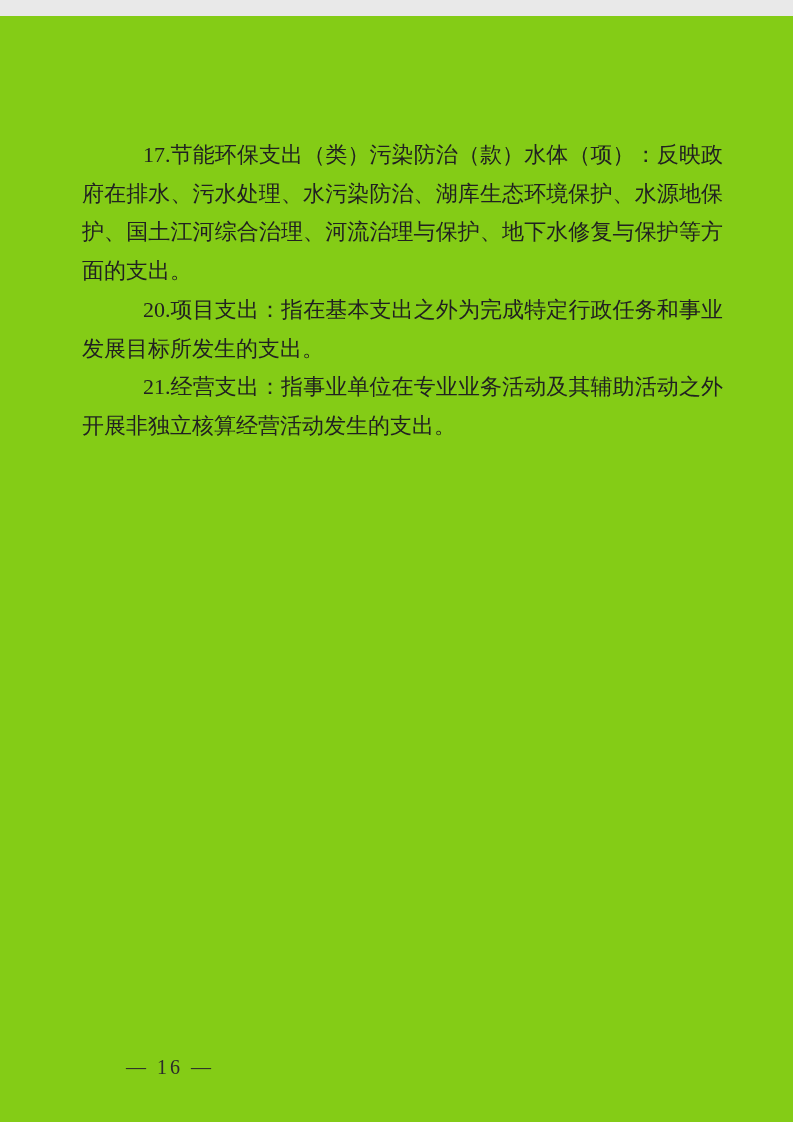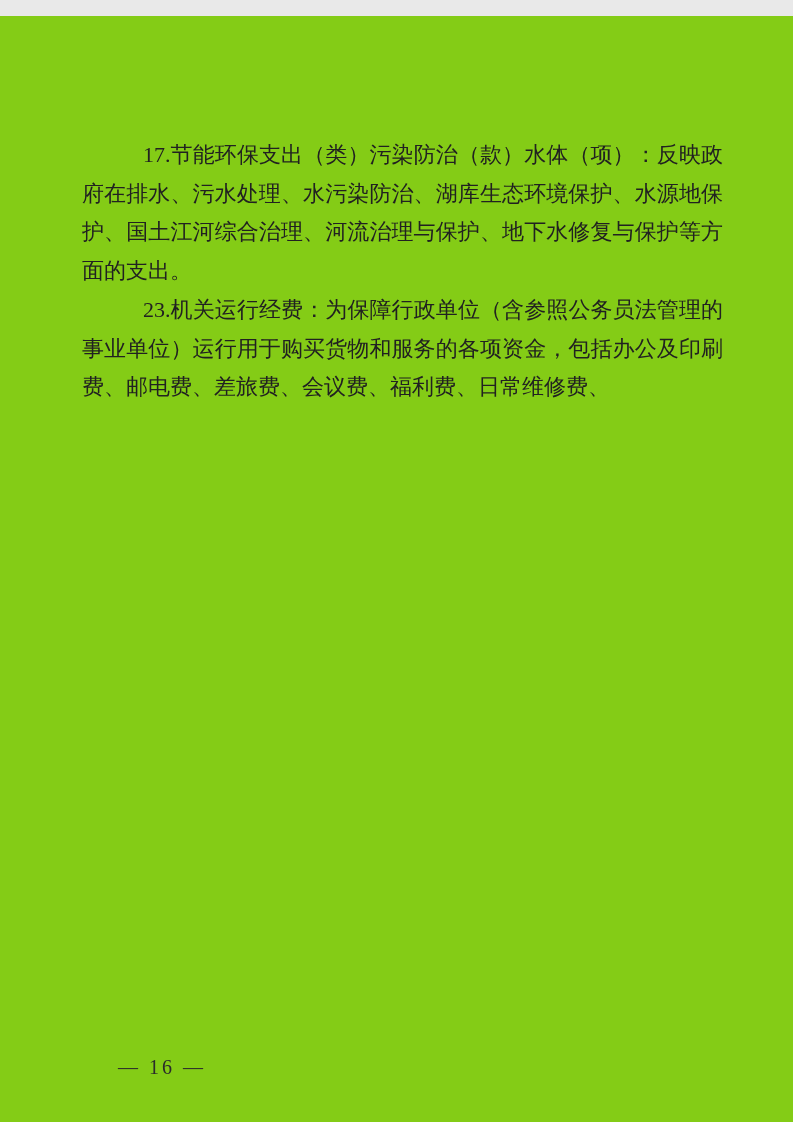--- a/index.html
+++ b/index.html
@@ -29,30 +29,31 @@
     text-justify: inter-ideograph;
   }
   .doc-body p {
     margin: 0;
     padding: 0;
     text-indent: 61px;
     word-break: break-all;
   }
   .page-footer {
     position: absolute;
-    left: 118px;
+    left: 126px;
     top: 1040px;
     color: #2b2b2b;
     font-size: 20px;
     letter-spacing: 3px;
     white-space: nowrap;
   }
 </style>
 </head>
 <body>
 
 <div class="page">
   <div class="doc-body">
     <p>17.节能环保支出（类）污染防治（款）水体（项）：反映政府在排水、污水处理、水污染防治、湖库生态环境保护、水源地保护、国土江河综合治理、河流治理与保护、地下水修复与保护等方面的支出。</p>
-    <p>23.机关运行经费：为保障行政单位（含参照公务员法管理的事业单位）运行用于购买货物和服务的各项资金，包括办公及印刷费、邮电费、差旅费、会议费、福利费、日常维修费、</p>
+    <p>20.项目支出：指在基本支出之外为完成特定行政任务和事业发展目标所发生的支出。</p>
+    <p>21.经营支出：指事业单位在专业业务活动及其辅助活动之外开展非独立核算经营活动发生的支出。</p>
   </div>
   <div class="page-footer">— 16 —</div>
 </div>
 
 </body></html>

